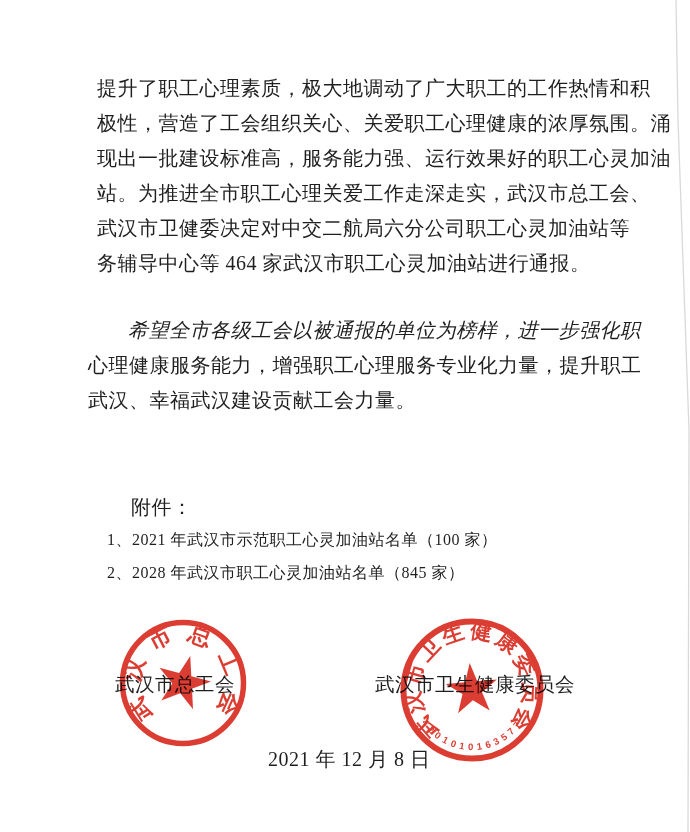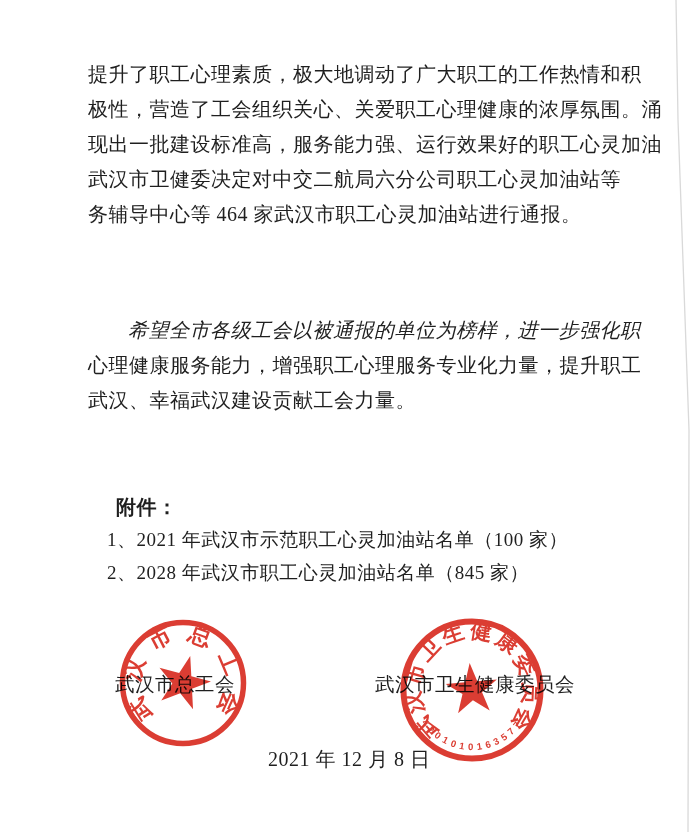--- a/index.html
+++ b/index.html
@@ -6,36 +6,36 @@
   html,body { background:#ffffff; }
   .page {
     position:relative;
     width:690px; height:832px;
     background:#ffffff;
     overflow:hidden;
     font-family:"Liberation Serif","DejaVu Serif",serif;
     color:#1f1f1f;
   }
   .bodyblock { position:absolute; left:88px; width:556px; }
-  .p1 { top:57px; }
+  .p1 { top:71px;margin-left:9px; }
   .p2 { top:313px; }
   .line {
     height:35px; line-height:35px;
     font-size:20px; letter-spacing:0.5px;
     white-space:nowrap;
   }
   .line.indent { padding-left:40px;font-style:italic; }
   .line.hang { margin-left:-6px; }
   .attach-label {
-    position:absolute; left:116px; top:491px;
-    height:33px; line-height:33px; font-size:20px; letter-spacing:0.5px;font-weight:bold;
+    position:absolute; left:131px; top:491px;
+    height:33px; line-height:33px; font-size:20px; letter-spacing:0.5px;
   }
   .attach-item {
     position:absolute; left:107px;
-    height:33px; line-height:33px; font-size:19px; letter-spacing:0.5px;
+    height:33px; line-height:33px; font-size:16px; letter-spacing:0.5px;
     white-space:nowrap;
   }
   .attach-item.i1 { top:523px; }
   .attach-item.i2 { top:556px; }
   .sig {
     position:absolute; top:673px;
     font-size:19.5px; line-height:24px; letter-spacing:0.5px;
     white-space:nowrap; z-index:2;
   }
   .sig-left  { left:115px; }
@@ -59,20 +59,21 @@
 </style>
 </head>
 <body>
 
 <div class="page">
 
   <div class="bodyblock p1">
     <div class="line">提升了职工心理素质，极大地调动了广大职工的工作热情和积</div>
     <div class="line">极性，营造了工会组织关心、关爱职工心理健康的浓厚氛围。涌</div>
     <div class="line">现出一批建设标准高，服务能力强、运行效果好的职工心灵加油</div>
+    <div class="line">站。为推进全市职工心理关爱工作走深走实，武汉市总工会、</div>
     <div class="line">武汉市卫健委决定对中交二航局六分公司职工心灵加油站等</div>
     <div class="line">务辅导中心等 464 家武汉市职工心灵加油站进行通报。</div>
   </div>
 
   <div class="bodyblock p2">
     <div class="line indent">希望全市各级工会以被通报的单位为榜样，进一步强化职</div>
     <div class="line">心理健康服务能力，增强职工心理服务专业化力量，提升职工</div>
     <div class="line">武汉、幸福武汉建设贡献工会力量。</div>
   </div>
 

